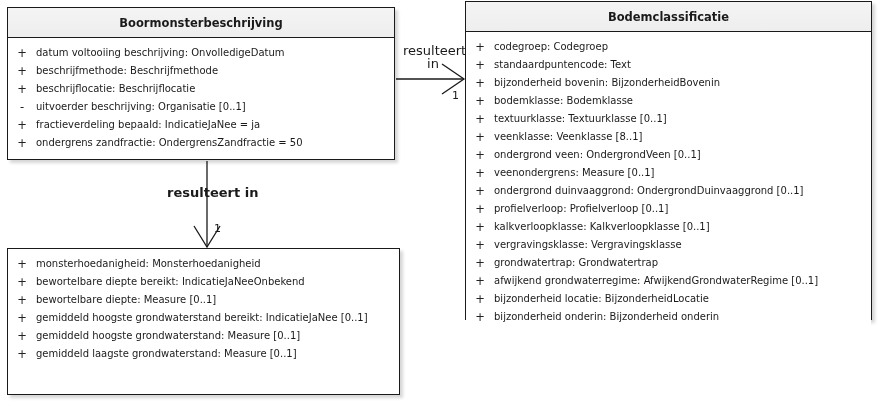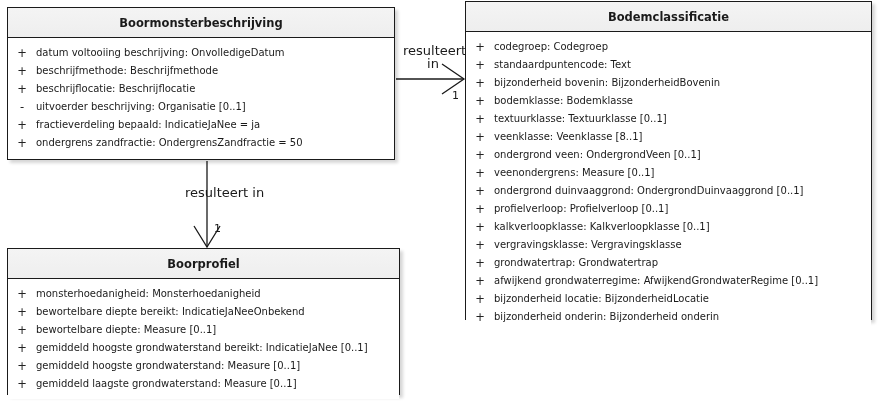--- a/index.html
+++ b/index.html
@@ -105,21 +105,21 @@
     line-height: 13px;
   }
   #assoc-h-label {
     left: 403px; top: 44px;
     width: 60px;
     text-align: center;
   }
   #assoc-h-label .l2 { display: block; }
   #assoc-h-mult { left: 452px; top: 89px; }
 
-  #assoc-v-label { left: 185px; top: 186px; }
+  #assoc-v-label { left: 167px; top: 186px; font-weight: bold; }
   #assoc-v-mult  { left: 214px; top: 222px; }
 </style>
 </head>
 <body>
 
 <div id="canvas">
 
   <svg id="assoc-layer" width="887" height="410" viewBox="0 0 887 410">
 
     <g>
@@ -166,21 +166,20 @@
           <span class="attr-text">fractieverdeling bepaald: IndicatieJaNee = ja</span>
         </div>
         <div class="attr-row">
           <span class="attr-vis">+</span>
           <span class="attr-text">ondergrens zandfractie: OndergrensZandfractie = 50</span>
         </div>
       </div>
   </div>
 
   <div class="uml-class" id="class-boorprofiel">
-    <div class="uml-header">Boorprofiel</div>
     <div class="uml-body">
         <div class="attr-row">
           <span class="attr-vis">+</span>
           <span class="attr-text">monsterhoedanigheid: Monsterhoedanigheid</span>
         </div>
         <div class="attr-row">
           <span class="attr-vis">+</span>
           <span class="attr-text">bewortelbare diepte bereikt: IndicatieJaNeeOnbekend</span>
         </div>
         <div class="attr-row">

